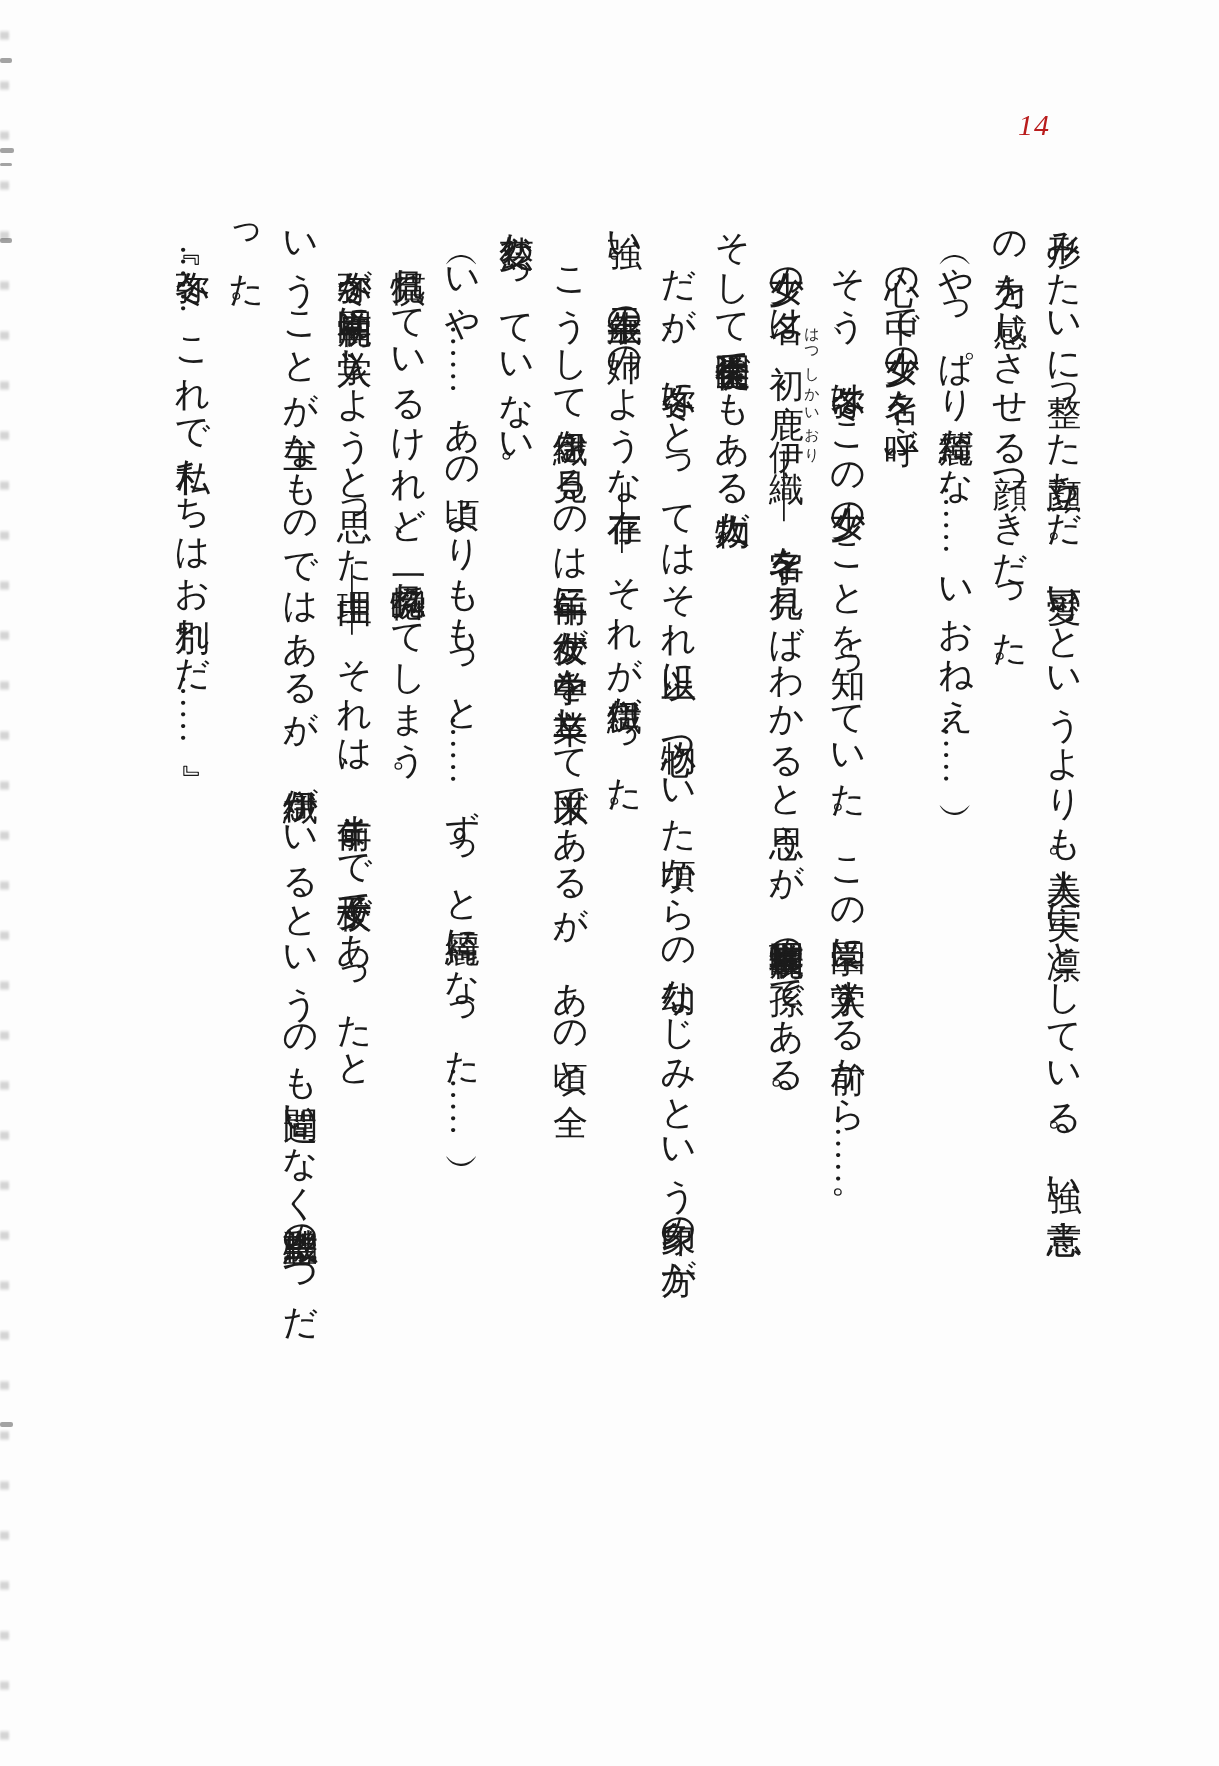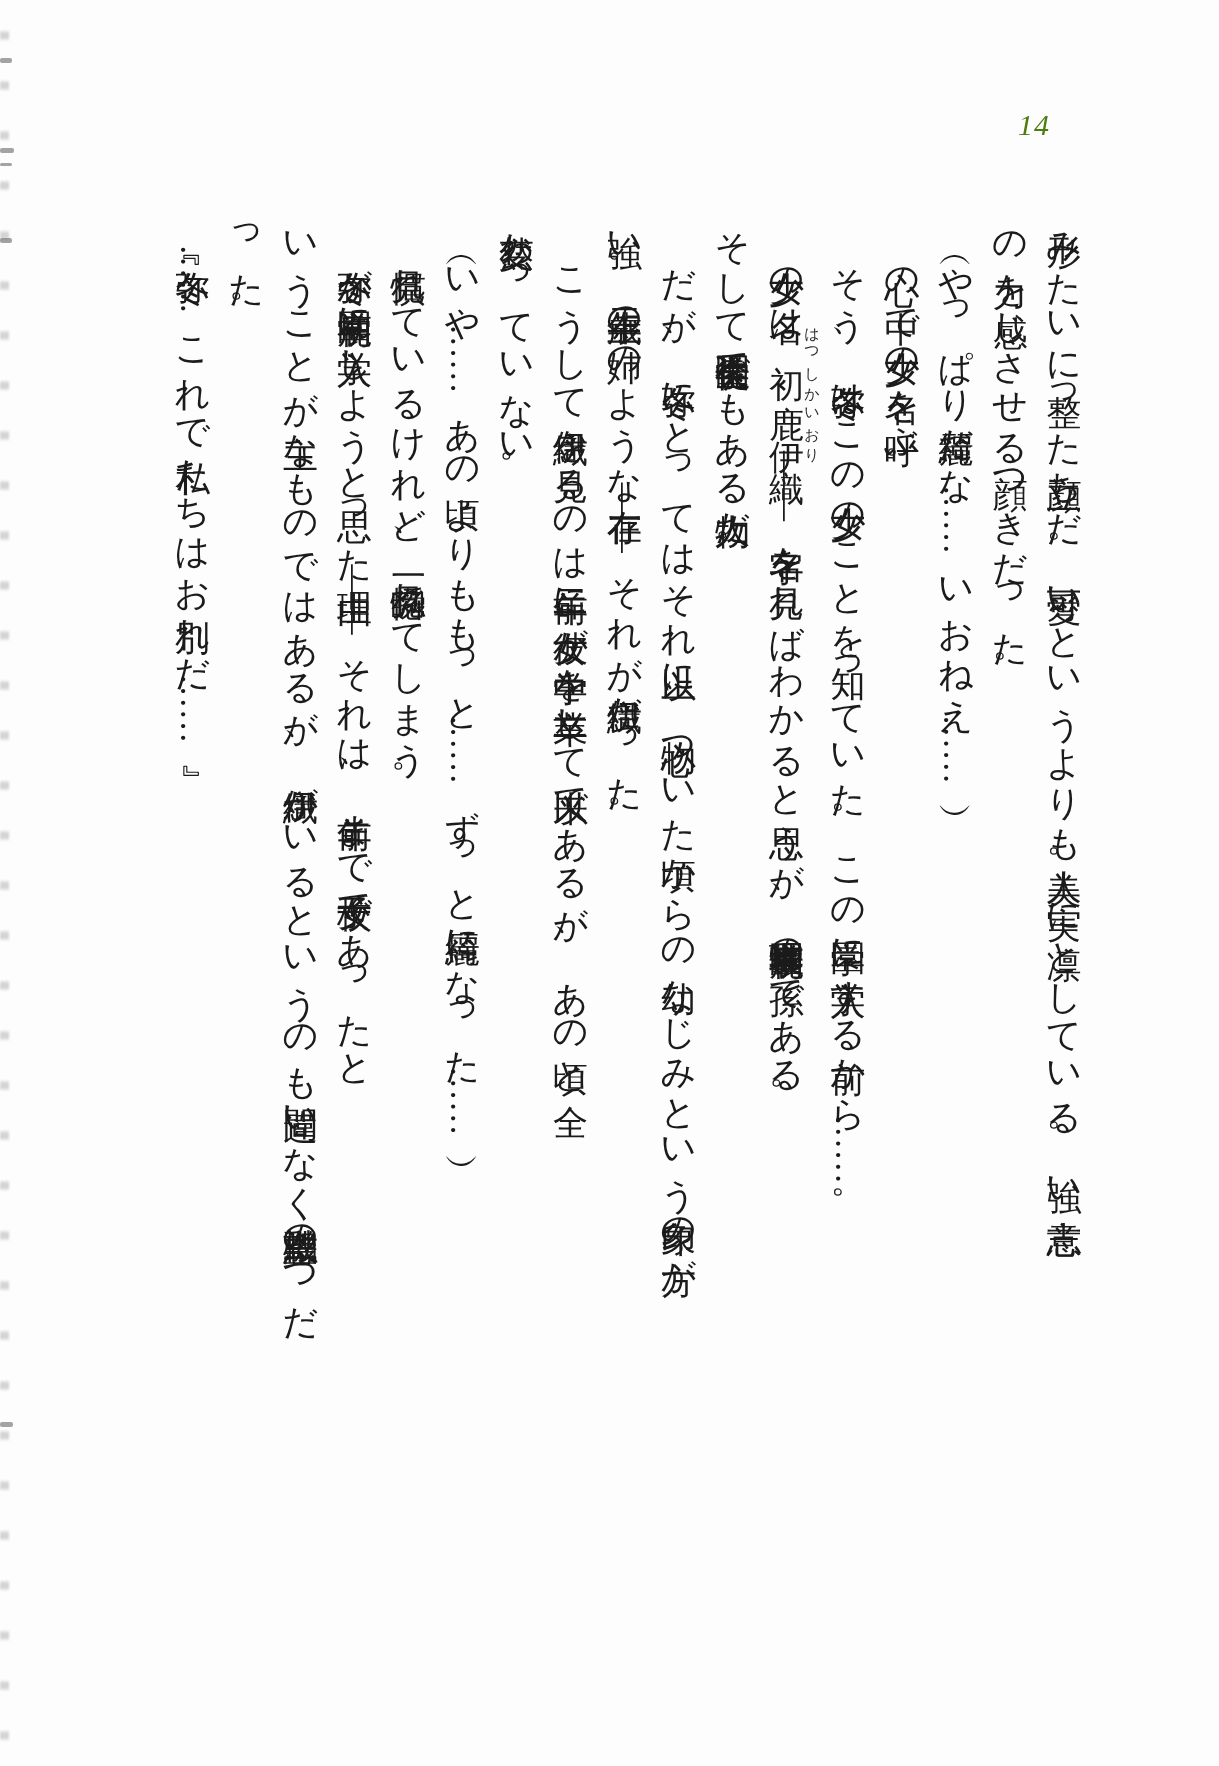--- a/index.html
+++ b/index.html
@@ -18,21 +18,21 @@
   
   #page-number {
     position: absolute;
     top: 108px;
     left: 1014px;
     width: 40px;
     text-align: center;
     font-family: "Liberation Serif", "DejaVu Serif", serif;
     font-style: italic;
     font-size: 30px;
-    color: #4d7c0f;
+    color: #b91c1c;
     letter-spacing: 1px;
   }
   
   #text-block {
     position: absolute;
     top: 208px;
     right: 129px;
     height: 1392px;
     writing-mode: vertical-rl;
     text-orientation: mixed;

